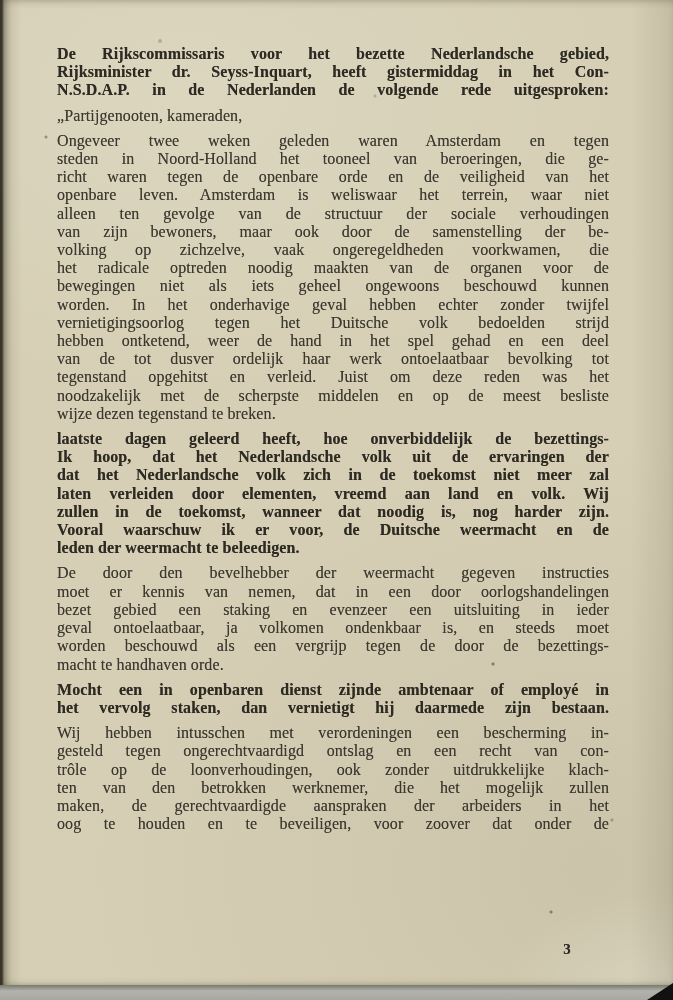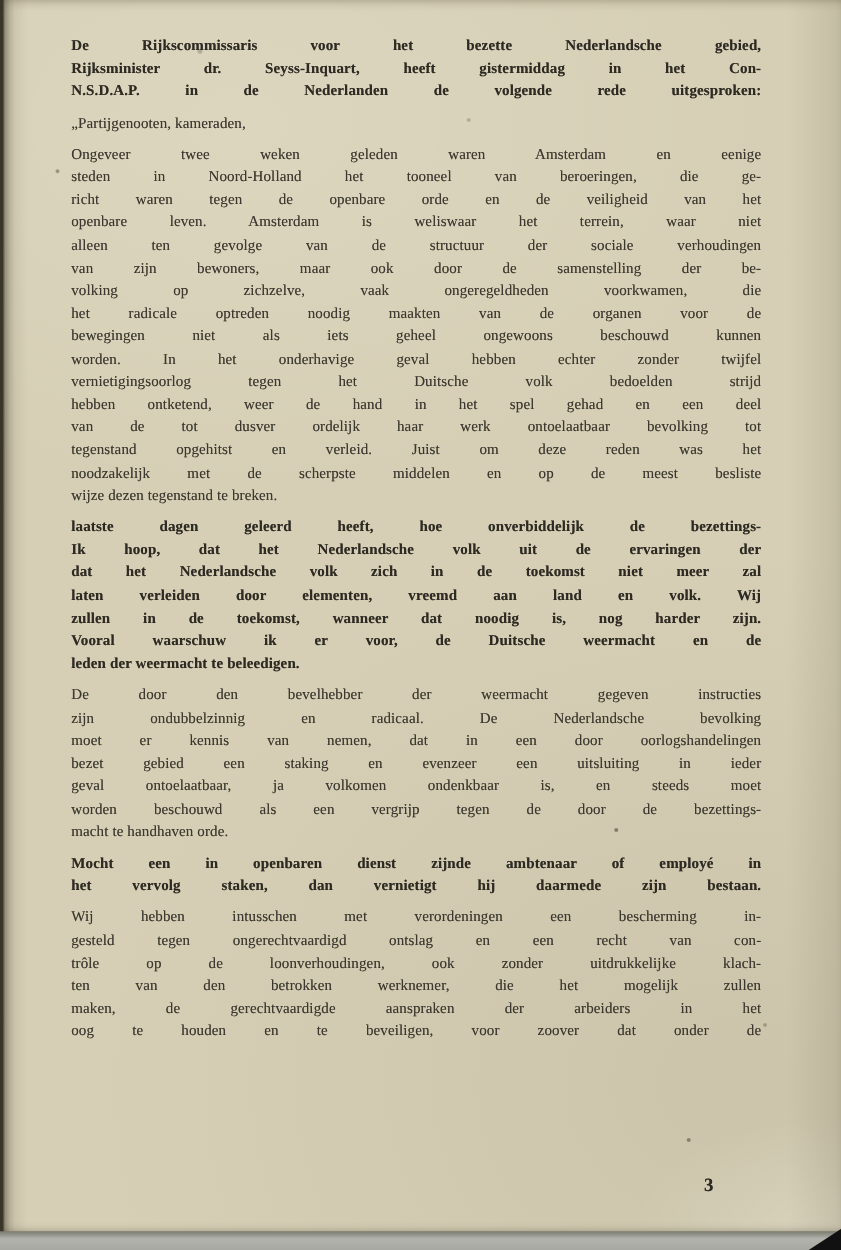--- a/index.html
+++ b/index.html
@@ -43,24 +43,24 @@
     width: 12px; height: 987px;
     background: linear-gradient(90deg,
       #393528 0px, #393528 2px,
       rgba(90,84,66,0.45) 4px,
       rgba(120,112,90,0.18) 8px,
       rgba(0,0,0,0) 12px);
   }
   
   .text-block {
     position: absolute;
-    left: 57px; top: 27px;
+    left: 57px; top: 45px;
     width: 552px;
     color: var(--ink, #3c3830);
-    font-size: 12px;
+    font-size: 16px;
     line-height: 18.2px;
     letter-spacing: 0.1px;
     text-shadow: 0 0 0.5px rgba(55,50,38,0.55);
   }
   .para { margin: 0 0 7px 0; }
   .para.bold {
     font-weight: 700;
     color: var(--ink-bold, #2e2b24);
   }
   .line {
@@ -105,21 +105,21 @@
 
     <div class="para bold">
           <div class="line">De Rijkscommissaris voor het bezette Nederlandsche gebied,</div>
           <div class="line">Rijksminister dr. Seyss-Inquart, heeft gistermiddag in het Con-</div>
           <div class="line">N.S.D.A.P. in de Nederlanden de volgende rede uitgesproken:</div>
         </div>
         <div class="para">
           <div class="line no-stretch">„Partijgenooten, kameraden,</div>
         </div>
         <div class="para">
-          <div class="line">Ongeveer twee weken geleden waren Amsterdam en eenige</div>
+          <div class="line">Ongeveer twee weken geleden waren Amsterdam en tegen</div>
           <div class="line">steden in Noord-Holland het tooneel van beroeringen, die ge-</div>
           <div class="line">richt waren tegen de openbare orde en de veiligheid van het</div>
           <div class="line">openbare leven. Amsterdam is weliswaar het terrein, waar niet</div>
           <div class="line">alleen ten gevolge van de structuur der sociale verhoudingen</div>
           <div class="line">van zijn bewoners, maar ook door de samenstelling der be-</div>
           <div class="line">volking op zichzelve, vaak ongeregeldheden voorkwamen, die</div>
           <div class="line">het radicale optreden noodig maakten van de organen voor de</div>
           <div class="line">bewegingen niet als iets geheel ongewoons beschouwd kunnen</div>
           <div class="line">worden. In het onderhavige geval hebben echter zonder twijfel</div>
           <div class="line">vernietigingsoorlog tegen het Duitsche volk bedoelden strijd</div>
@@ -133,21 +133,20 @@
           <div class="line">laatste dagen geleerd heeft, hoe onverbiddelijk de bezettings-</div>
           <div class="line">Ik hoop, dat het Nederlandsche volk uit de ervaringen der</div>
           <div class="line">dat het Nederlandsche volk zich in de toekomst niet meer zal</div>
           <div class="line">laten verleiden door elementen, vreemd aan land en volk. Wij</div>
           <div class="line">zullen in de toekomst, wanneer dat noodig is, nog harder zijn.</div>
           <div class="line">Vooral waarschuw ik er voor, de Duitsche weermacht en de</div>
           <div class="line no-stretch">leden der weermacht te beleedigen.</div>
         </div>
         <div class="para">
           <div class="line">De door den bevelhebber der weermacht gegeven instructies</div>
-          <div class="line">zijn ondubbelzinnig en radicaal. De Nederlandsche bevolking</div>
           <div class="line">moet er kennis van nemen, dat in een door oorlogshandelingen</div>
           <div class="line">bezet gebied een staking en evenzeer een uitsluiting in ieder</div>
           <div class="line">geval ontoelaatbaar, ja volkomen ondenkbaar is, en steeds moet</div>
           <div class="line">worden beschouwd als een vergrijp tegen de door de bezettings-</div>
           <div class="line no-stretch">macht te handhaven orde.</div>
         </div>
         <div class="para bold">
           <div class="line">Mocht een in openbaren dienst zijnde ambtenaar of employé in</div>
           <div class="line">het vervolg staken, dan vernietigt hij daarmede zijn bestaan.</div>
         </div>

